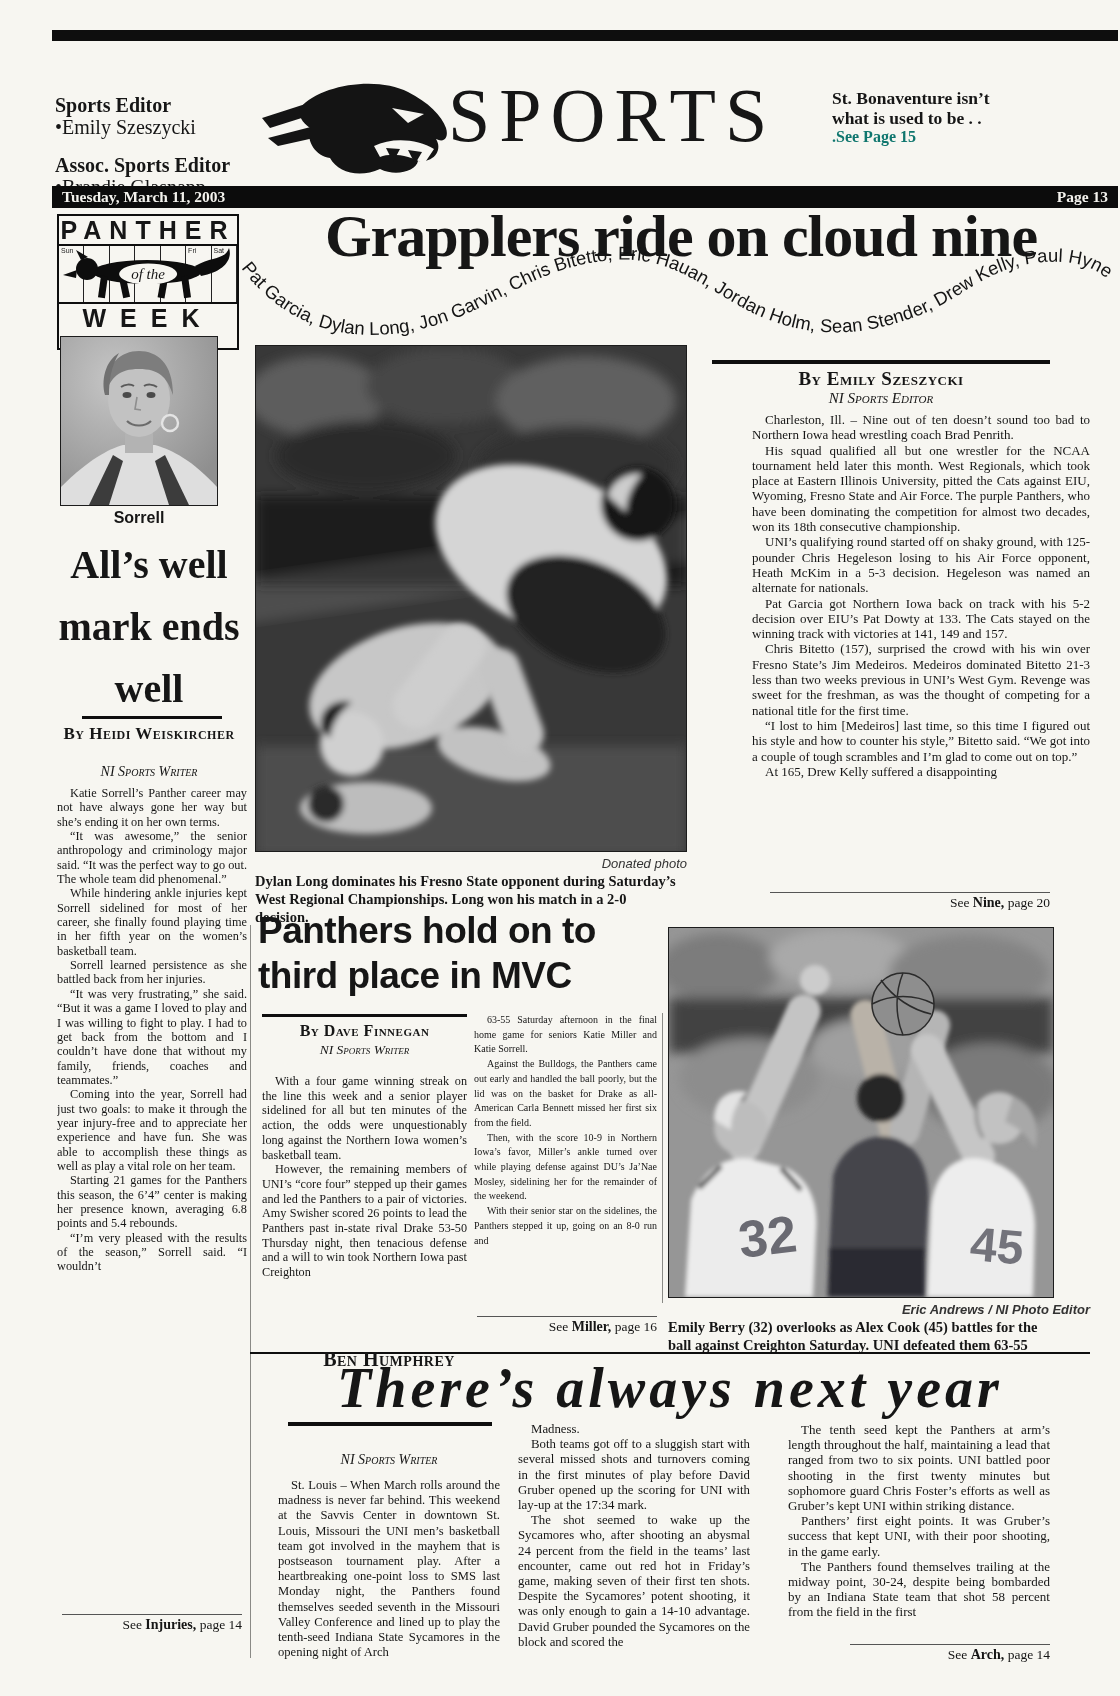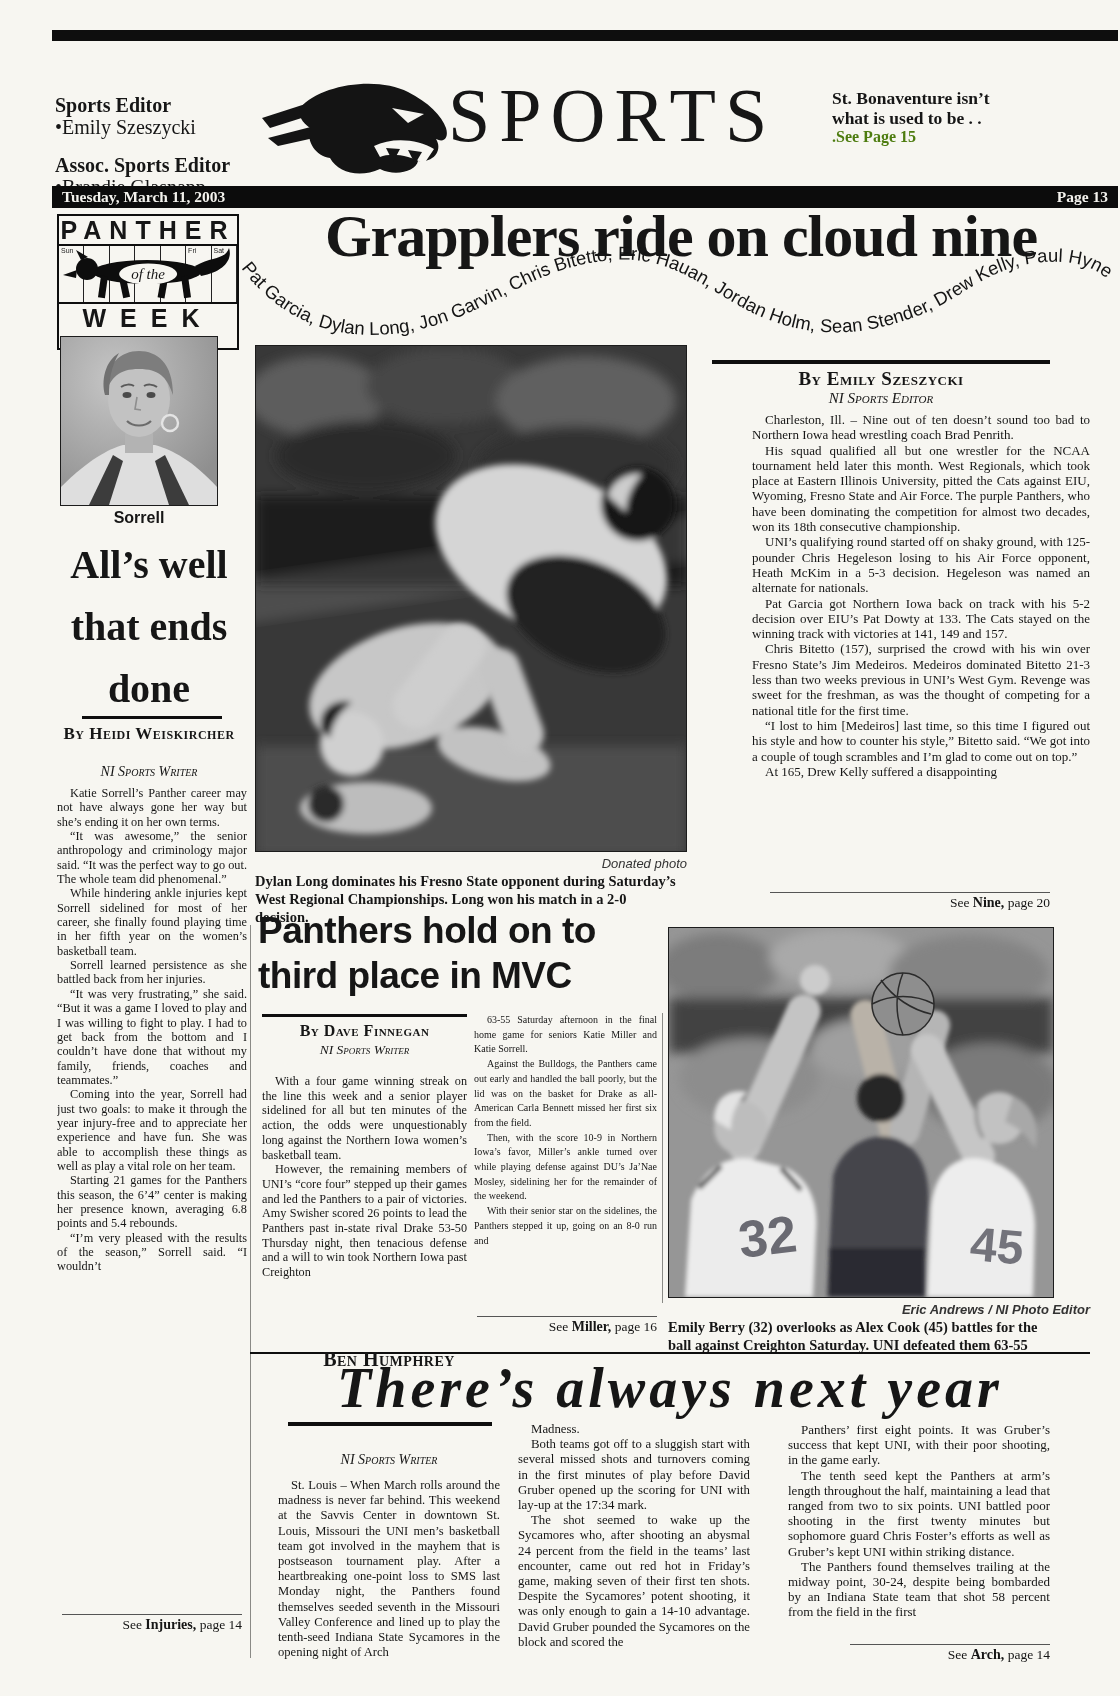--- a/index.html
+++ b/index.html
@@ -6,21 +6,21 @@
   .page{position:relative;width:1120px;height:1696px;background:#f7f6f1;overflow:hidden;
         font-family:"Liberation Serif",serif;color:#161616;}
   .abs{position:absolute;}
   .sans{font-family:"Liberation Sans",sans-serif;}
   .rule{background:#0e0e0e;}
   .vrule{background:#8a8a86;width:1px;}
   .ed-label{font-weight:bold;font-size:20px;line-height:22px;}
   .ed-name{font-size:20px;line-height:22px;}
   .sports-title{font-size:76px;letter-spacing:9px;font-weight:normal;white-space:nowrap;}
   .teaser b{display:block;font-size:17.5px;line-height:20px;}
-  .teaser .pg{font-size:16px;color:#4d7c0f;font-weight:bold;}
+  .teaser .pg{font-size:16px;color:#0f766e;font-weight:bold;}
   .datebar{background:#0c0c0c;color:#f4f3ee;font-weight:bold;font-size:15.5px;
            display:flex;justify-content:space-between;align-items:center;padding:0 10px;box-sizing:border-box;}
   .weekbox{border:2px solid #0e0e0e;box-sizing:border-box;background:#f7f6f1;}
   .week-word{font-family:"Liberation Sans",sans-serif;font-weight:bold;text-align:center;}
   .calgrid{display:flex;border-top:2px solid #0e0e0e;border-bottom:2px solid #0e0e0e;position:relative;}
   .calcell{flex:1;border-right:1px solid #222;position:relative;}
   .calcell:last-child{border-right:none;}
   .daylabel{position:absolute;top:1px;left:2px;font-size:7px;font-family:"Liberation Sans",sans-serif;color:#222;}
   .ofthe{position:absolute;left:50%;top:50%;transform:translate(-50%,-50%);background:#f7f6f1;
          border-radius:50%;padding:2px 12px;font-style:italic;font-size:15px;z-index:3;}
@@ -131,21 +131,21 @@
       <ellipse cx="90" cy="58" rx="4.5" ry="3" fill="#4a4a4a"></ellipse>
       <path d="M60 50 C64 47 70 47 73 49" stroke="#5a5a5a" stroke-width="2" fill="none"></path>
       <path d="M83 49 C86 47 92 47 96 50" stroke="#5a5a5a" stroke-width="2" fill="none"></path>
       <path d="M76 60 L74 72 L80 73" stroke="#8e8e8e" stroke-width="1.6" fill="none"></path>
       <path d="M66 84 C72 90 84 90 90 84" stroke="#6b6b6b" stroke-width="2.2" fill="none"></path>
       <circle cx="109" cy="86" r="8" stroke="#e4e4e4" stroke-width="2.4" fill="none"></circle>
     </svg>
   </div>
   <div class="abs sans" style="left:60px;top:509px;width:158px;text-align:center;font-weight:bold;font-size:16px;">Sorrell</div>
 
-  <div class="abs headline-serif" style="left:45px;top:534px;width:208px;font-size:40px;line-height:62px;text-align:center;white-space:normal;">All’s well that ends done</div>
+  <div class="abs headline-serif" style="left:45px;top:534px;width:208px;font-size:40px;line-height:62px;text-align:center;white-space:normal;">All’s well mark ends well</div>
   <div class="abs rule" style="left:82px;top:716px;width:140px;height:3px;"></div>
   <div class="abs byline" style="left:48px;top:724px;width:202px;font-size:17px;line-height:20px;">By Heidi Weiskircher</div>
   <div class="abs role" style="left:48px;top:764px;width:202px;font-size:14px;">NI Sports Writer</div>
   <div class="abs body-text" style="left:57px;top:786px;width:190px;height:822px;font-size:12.3px;line-height:14.35px;">
       <p>Katie Sorrell’s Panther career may not have always gone her way but she’s ending it on her own terms.</p>
       <p>“It was awesome,” the senior anthropology and criminology major said. “It was the perfect way to go out. The whole team did phenomenal.”</p>
       <p>While hindering ankle injuries kept Sorrell sidelined for most of her career, she finally found playing time in her fifth year on the women’s basketball team.</p>
       <p>Sorrell learned persistence as she battled back from her injuries.</p>
       <p>“It was very frustrating,” she said. “But it was a game I loved to play and I was willing to fight to play. I had to get back from the bottom and I couldn’t have done that without my family, friends, coaches and teammates.”</p>
       <p>Coming into the year, Sorrell had just two goals: to make it through the year injury-free and to appreciate her experience and have fun. She was able to accomplish these things as well as play a vital role on her team.</p>
@@ -307,21 +307,21 @@
   <div class="abs role" style="left:278px;top:1452px;width:222px;font-size:14px;">NI Sports Writer</div>
   <div class="abs body-text" style="left:278px;top:1478px;width:222px;height:200px;font-size:12.6px;line-height:15.2px;">
       <p>St. Louis – When March rolls around the madness is never far behind. This weekend at the Savvis Center in downtown St. Louis, Missouri the UNI men’s basketball team got involved in the mayhem that is postseason tournament play. After a heartbreaking one-point loss to SMS last Monday night, the Panthers found themselves seeded seventh in the Missouri Valley Conference and lined up to play the tenth-seed Indiana State Sycamores in the opening night of Arch</p>
     </div>
   <div class="abs body-text" style="left:518px;top:1422px;width:232px;height:246px;font-size:12.8px;line-height:15.2px;">
       <p>Madness.</p>
       <p>Both teams got off to a sluggish start with several missed shots and turnovers coming in the first minutes of play before David Gruber opened up the scoring for UNI with lay-up at the 17:34 mark.</p>
       <p>The shot seemed to wake up the Sycamores who, after shooting an abysmal 24 percent from the field in the teams’ last encounter, came out red hot in Friday’s game, making seven of their first ten shots. Despite the Sycamores’ potent shooting, it was only enough to gain a 14-10 advantage. David Gruber pounded the Sycamores on the block and scored the</p>
     </div>
   <div class="abs body-text" style="left:788px;top:1422px;width:262px;height:218px;font-size:13px;line-height:15.2px;">
+      <p>The tenth seed kept the Panthers at arm’s length throughout the half, maintaining a lead that ranged from two to six points. UNI battled poor shooting in the first twenty minutes but sophomore guard Chris Foster’s efforts as well as Gruber’s kept UNI within striking distance.</p>
       <p>Panthers’ first eight points. It was Gruber’s success that kept UNI, with their poor shooting, in the game early.</p>
-      <p>The tenth seed kept the Panthers at arm’s length throughout the half, maintaining a lead that ranged from two to six points. UNI battled poor shooting in the first twenty minutes but sophomore guard Chris Foster’s efforts as well as Gruber’s kept UNI within striking distance.</p>
       <p>The Panthers found themselves trailing at the midway point, 30-24, despite being bombarded by an Indiana State team that shot 58 percent from the field in the first</p>
     </div>
   <div class="abs jump" style="left:850px;top:1644px;width:200px;">
     <span>See </span><b>Arch,</b><span> page 14</span>
   </div>
 
 </div>
 
 </body></html>

